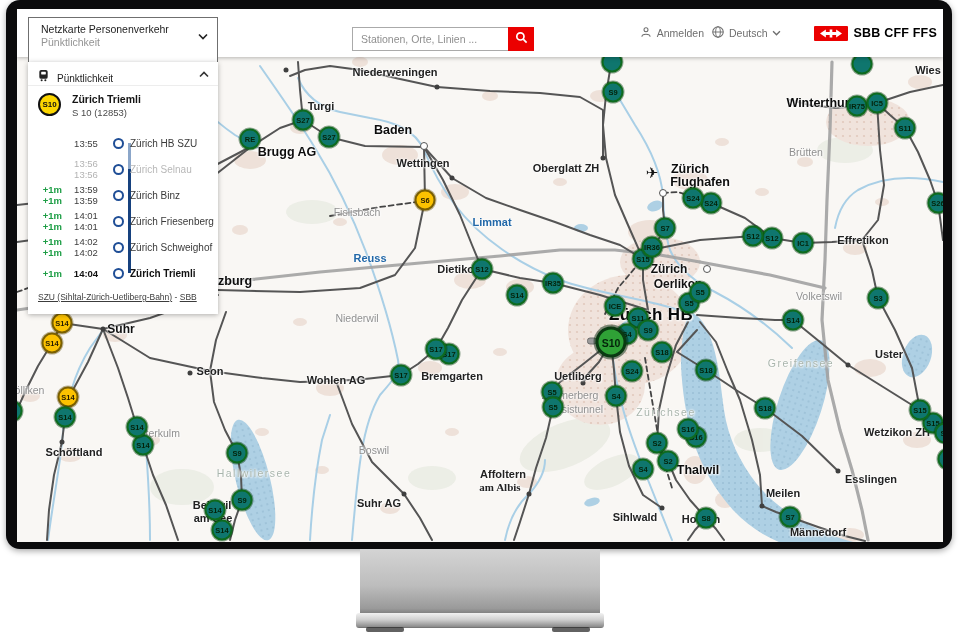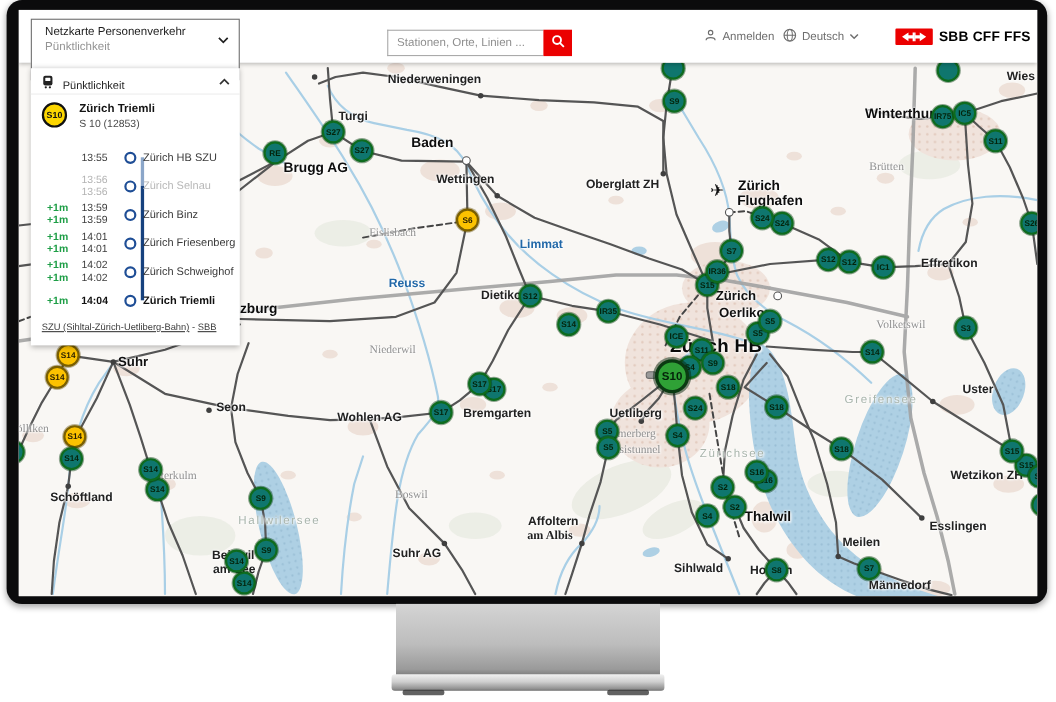--- a/index.html
+++ b/index.html
@@ -17,21 +17,21 @@
   #screen{position:absolute;left:17px;top:9px;width:926px;height:533px;background:#fff;overflow:hidden;}
   
   #toolbar{position:absolute;left:0;top:0;width:926px;height:48px;background:#fff;z-index:40;
     box-shadow:0 1px 4px rgba(0,0,0,.28);}
   #layer-select{position:absolute;left:11px;top:8px;width:190px;height:56px;border:1px solid #6f6f6f;
     background:#fff;box-sizing:border-box;padding:5px 12px;cursor:pointer;}
   #layer-select .l1{font-size:10.5px;color:#1d1d1d;line-height:13px;}
   #layer-select .l2{font-size:10.5px;color:#949494;line-height:13px;}
   #layer-select .chev{position:absolute;right:9px;top:15px;}
   #search-group{position:absolute;left:335px;top:18px;display:flex;}
-  #search-input{width:142px;height:24px;border:1px solid #aaa;border-right:none;box-sizing:border-box;
+  #search-input{width:156px;height:24px;border:1px solid #aaa;border-right:none;box-sizing:border-box;
     padding:0 8px;font-size:10.5px;color:#333;font-family:inherit;}
   #search-input::placeholder{color:#8f8f8f;}
   #search-btn{width:26px;height:24px;background:#EB0000;border:none;display:flex;align-items:center;
     justify-content:center;cursor:pointer;}
   #right-group{position:absolute;right:6px;top:0;height:48px;display:flex;align-items:center;gap:7px;}
   .hdr-item{display:flex;align-items:center;gap:4px;color:#6e6e6e;font-size:10.5px;cursor:pointer;}
   #brand{display:flex;align-items:center;gap:6px;margin-left:26px;cursor:pointer;}
   #brand-flag{width:34px;height:15px;background:#EB0000;border-radius:1px;display:flex;align-items:center;justify-content:center;}
   #brand-text{font-size:12.5px;font-weight:700;color:#000;letter-spacing:.2px;}
   
@@ -63,21 +63,21 @@
   #panel-footer a{color:#3c3c3c;text-decoration:underline;cursor:pointer;}
   
   #map{position:absolute;left:0;top:48px;width:926px;height:485px;background:#f9f7f4;overflow:hidden;z-index:1;}
   #map svg{position:absolute;left:0;top:0;}
   .mlabel{position:absolute;transform:translate(-50%,-50%);white-space:nowrap;z-index:20;
     text-shadow:0 0 2px #fff,0 0 3px #fff,1px 1px 2px rgba(255,255,255,.9);}
   .mlabel.town{font-size:11px;font-weight:600;color:#222;}
   .mlabel.bold{font-size:12.5px;font-weight:700;color:#0d0d0d;}
   .mlabel.bold2{font-size:12px;font-weight:700;color:#111;}
   .mlabel.big{font-size:17px;font-weight:800;color:#0a0a0a;letter-spacing:.3px;}
-  .mlabel.area{font-size:10.5px;font-weight:400;color:#909090;font-family:Liberation Serif, serif;}
+  .mlabel.area{font-size:10.5px;font-weight:400;color:#909090;}
   .mlabel.water{font-size:11px;font-weight:600;color:#2268a8;}
   .mlabel.lake{font-size:10.5px;font-weight:500;color:#a9b5ac;letter-spacing:1.5px;}
   .mlabel.plane{font-size:15px;color:#111;text-shadow:none;}
   .mdot{position:absolute;transform:translate(-50%,-50%);z-index:15;box-sizing:border-box;}
   .mdot.f{width:5px;height:5px;border-radius:50%;background:#3f3f3f;}
   .mdot.o{width:8px;height:8px;border-radius:50%;background:#fff;border:1.5px solid #555;}
   .mdot.g{width:10px;height:7px;border-radius:3px;background:#9a9a9a;border:1px solid #6d6d6d;}
   .badge{position:absolute;width:21px;height:21px;border-radius:50%;transform:translate(-50%,-50%);
     display:flex;align-items:center;justify-content:center;font-size:7.5px;font-weight:700;
     box-sizing:border-box;cursor:pointer;z-index:30;}

